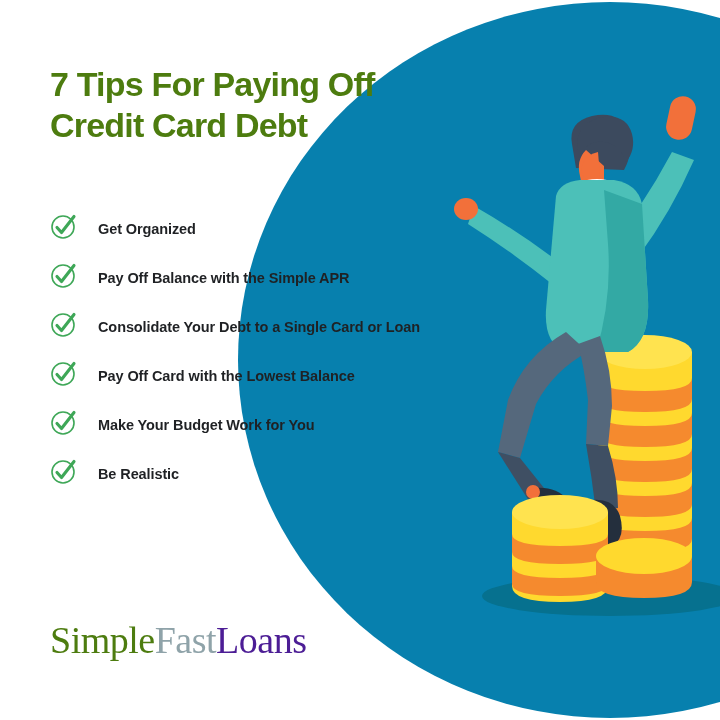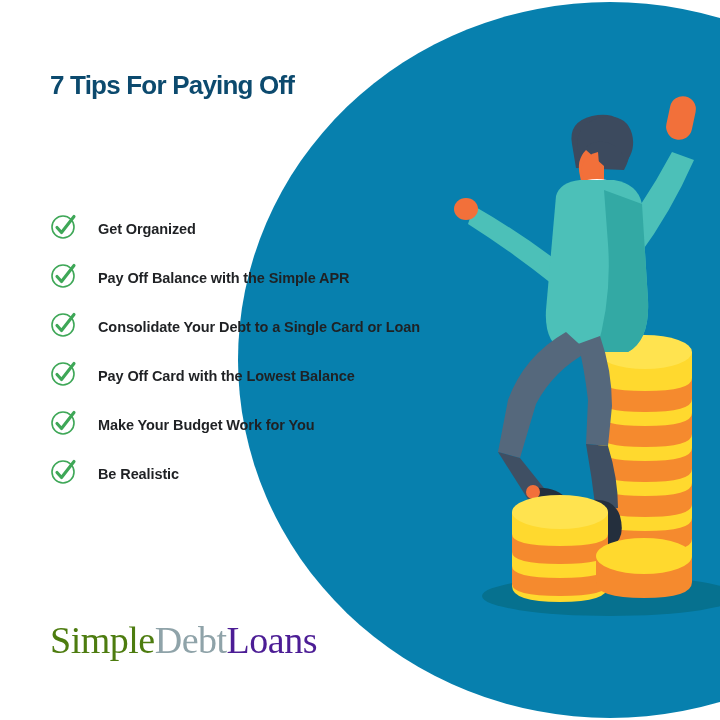--- a/index.html
+++ b/index.html
@@ -44,29 +44,29 @@
     left: 0;
     top: 0;
     width: 470px;
     height: 720px;
     z-index: 2;
   }
 
   #headline {
     position: absolute;
     left: 50px;
-    top: 70px;
+    top: 64px;
     width: 420px;
     margin: 0;
     font-family: "Liberation Sans", sans-serif;
-    font-size: 26px;
+    font-size: 34px;
     line-height: 1.22;
     font-weight: bold;
     letter-spacing: -0.8px;
-    color: #0c4a6e;
+    color: #4d7c0f;
   }
   #headline .line {
     display: block;
   }
 
   #tips-list {
     position: absolute;
     left: 50px;
     top: 212px;
     width: 410px;
@@ -182,20 +182,21 @@
     <g>
       <path d="M596 556 L596 582 Q596 598 644 598 Q692 598 692 582 L692 556 Z" fill="#f58a2e"></path>
       <ellipse cx="644" cy="556" rx="48" ry="18" fill="#ffd92e"></ellipse>
     </g>
   </svg>
 
   <div id="content">
 
     <h1 id="headline">
       <span class="line">7 Tips For Paying Off</span>
+      <span class="line">Credit Card Debt</span>
     </h1>
 
     <ul id="tips-list">
 
       <li class="tip-row">
         <span class="tip-check">
           <svg viewBox="0 0 28 28" width="28" height="28" xmlns="http://www.w3.org/2000/svg">
             <circle cx="13" cy="15" r="11" fill="none" stroke="#3ea757" stroke-width="1.6"></circle>
             <path d="M7 15.5 L11.5 20.5 L24 4.5" fill="none" stroke="#3ea757" stroke-width="3.1" stroke-linecap="round" stroke-linejoin="round"></path>
           </svg>
@@ -249,17 +250,17 @@
           <svg viewBox="0 0 28 28" width="28" height="28" xmlns="http://www.w3.org/2000/svg">
             <circle cx="13" cy="15" r="11" fill="none" stroke="#3ea757" stroke-width="1.6"></circle>
             <path d="M7 15.5 L11.5 20.5 L24 4.5" fill="none" stroke="#3ea757" stroke-width="3.1" stroke-linecap="round" stroke-linejoin="round"></path>
           </svg>
         </span>
         <span class="tip-text">Be Realistic</span>
       </li>
     </ul>
 
     <div id="brand-logo">
-      <span class="brand-simple">Simple</span><span class="brand-fast">Debt</span><span class="brand-loans">Loans</span>
+      <span class="brand-simple">Simple</span><span class="brand-fast">Fast</span><span class="brand-loans">Loans</span>
     </div>
 
   </div>
 </div>
 
 </body></html>

